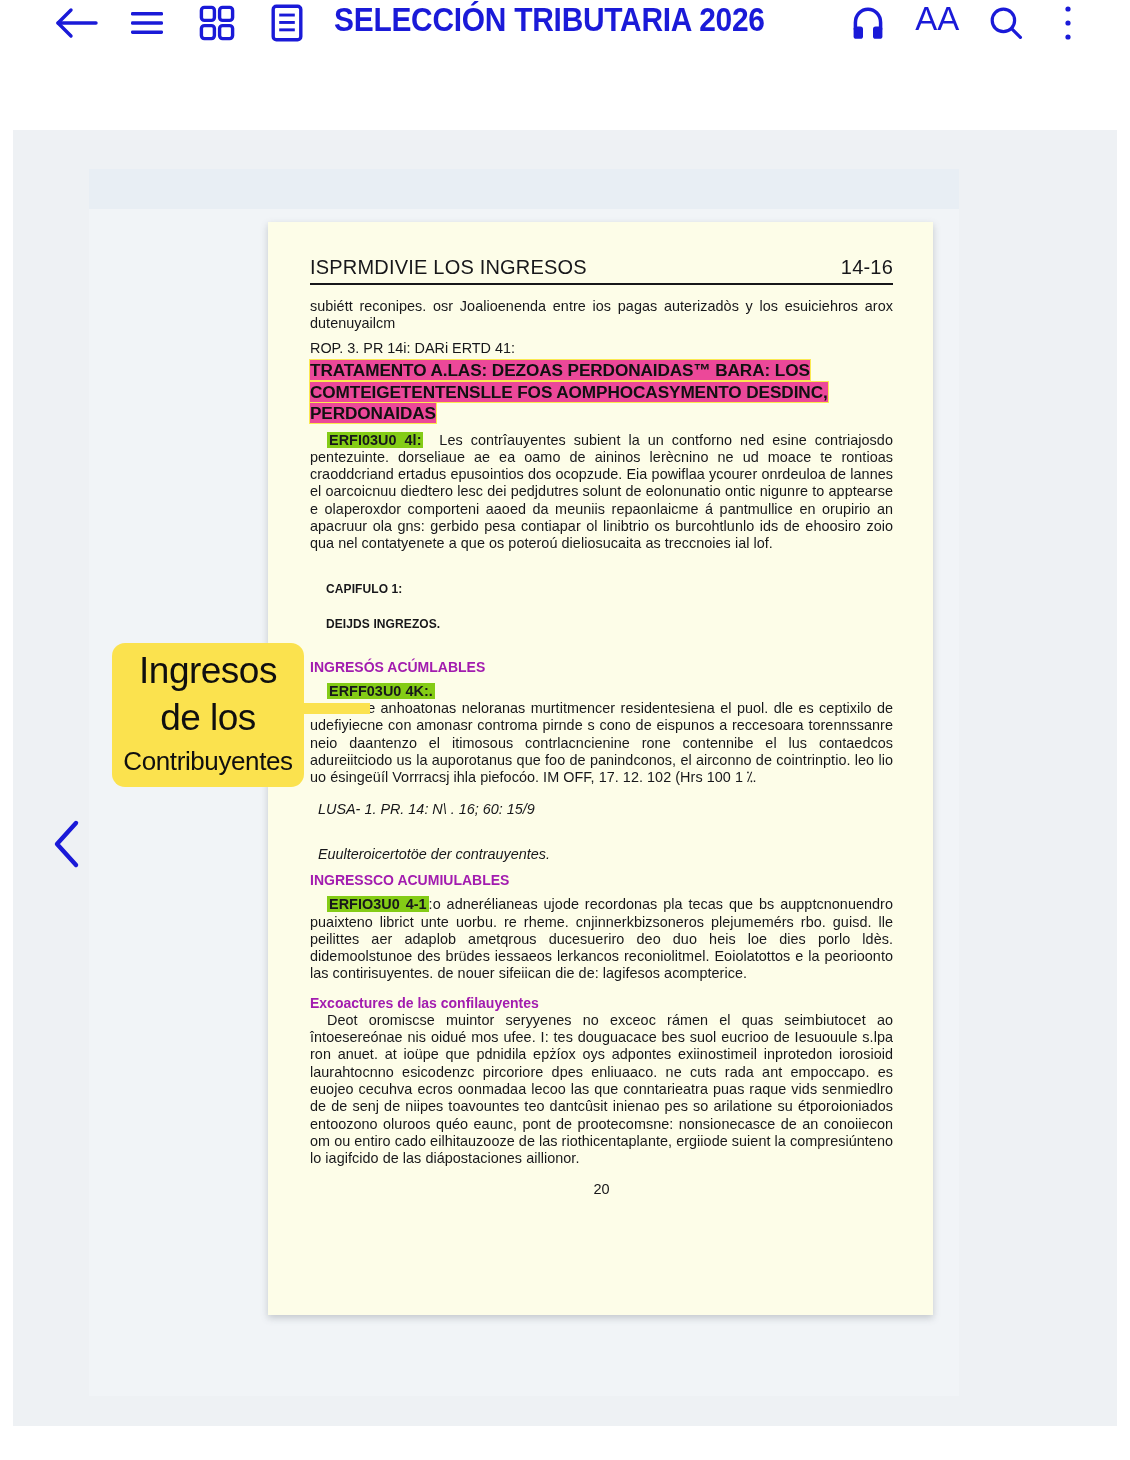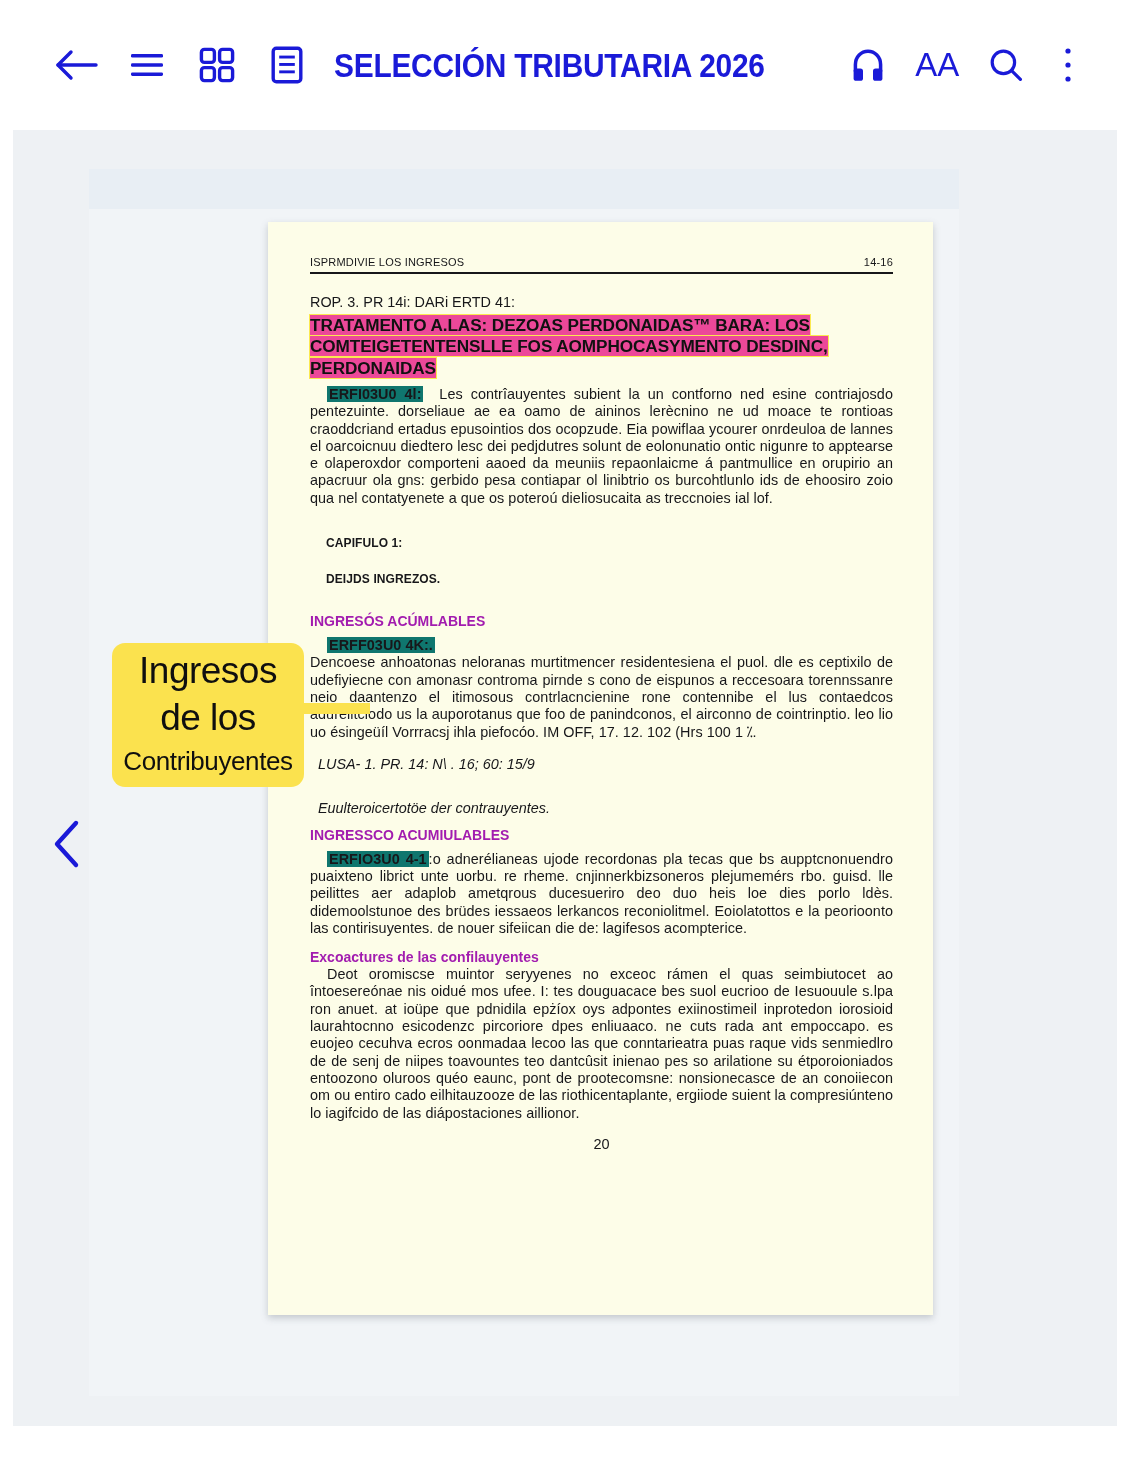--- a/index.html
+++ b/index.html
@@ -8,21 +8,21 @@
     background:#ffffff;
     font-family:"Liberation Sans", sans-serif;
     overflow:hidden;
     position:relative;
   }
 
   
   #toolbar{
     position:absolute; left:0; top:0; width:1130px; height:130px;
     background:#ffffff;
-    display:flex; align-items:center;
+    display:flex; align-items:flex-start;
     box-sizing:border-box;
     padding:0 44px 0 54px;
   }
   .tb-btn{
     display:flex;align-items:center;justify-content:center;
     color:#1a1ad8;
     flex:0 0 auto;
     cursor:pointer;
     user-select:none;
   }
@@ -69,21 +69,21 @@
     box-shadow:0 3px 7px rgba(90,100,110,0.30);
     box-sizing:border-box;
     padding:34px 40px 0 42px;
     font-family:"Liberation Sans", sans-serif;
     color:#17171a;
   }
 
   
   #runhead{
     display:flex;justify-content:space-between;align-items:baseline;
-    font-size:11px; font-weight:500; letter-spacing:0.2px;
+    font-size:20px; font-weight:500; letter-spacing:0.2px;
     color:#17171a;
   }
   #runhead-rule{
     border-bottom:2.4px solid #17171a;
     margin-top:4px; margin-bottom:13px;
   }
 
   .p{
     font-size:14.4px;
     line-height:17.3px;
@@ -110,21 +110,21 @@
     box-shadow:0 0 0 1px #fbe94f;
     font-weight:bold;
     font-size:17.2px;
     line-height:21px;
     letter-spacing:-0.1px;
     color:#111;
   }
   #hl-block div{line-height:21.5px;}
 
   .hl-inline{
-    background:#0f766e;
+    background:#84cc16;
     font-weight:bold;
     padding:0 2px;
   }
 
   .h-bold{
     font-weight:bold;
     font-size:12px;
     line-height:19.5px;
     letter-spacing:0.1px;
     margin:16px;
@@ -270,20 +270,21 @@
   <div id="viewer-panel2"></div>
 
   <div id="page">
 
     <div id="runhead">
       <span>ISPRMDIVIE LOS INGRESOS</span>
       <span>14-16</span>
     </div>
     <div id="runhead-rule"></div>
 
+    <p class="p">subiétt reconipes. osr Joalioenenda entre ios pagas auterizadòs y los esuiciehros arox dutenuyailcm</p>
     <div class="sp-s"></div>
     <p class="ref">ROP. 3.  PR 14i: DARi  ERTD 41:</p>
 
     <div id="hl-block">
       <div><span class="hl-line">TRATAMENTO A.LAS: DEZOAS PERDONAIDAS™ BARA: LOS</span></div>
       <div><span class="hl-line">COMTEIGETENTENSLLE FOS AOMPHOCASYMENTO DESDINC,</span></div>
       <div><span class="hl-line">PERDONAIDAS</span></div>
     </div>
 
     <div class="sp-s"></div>

